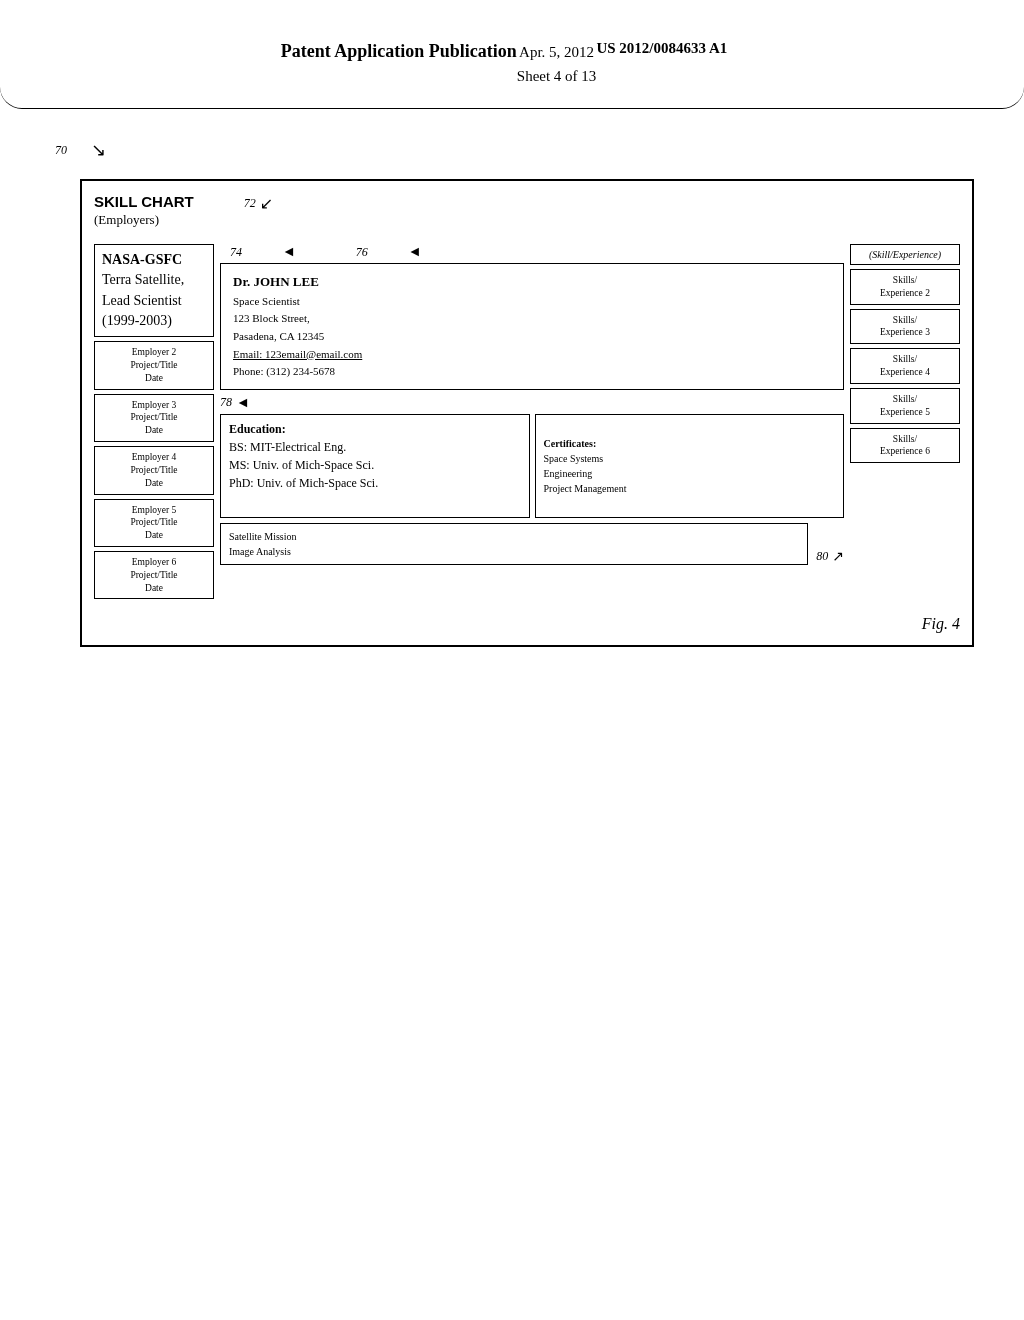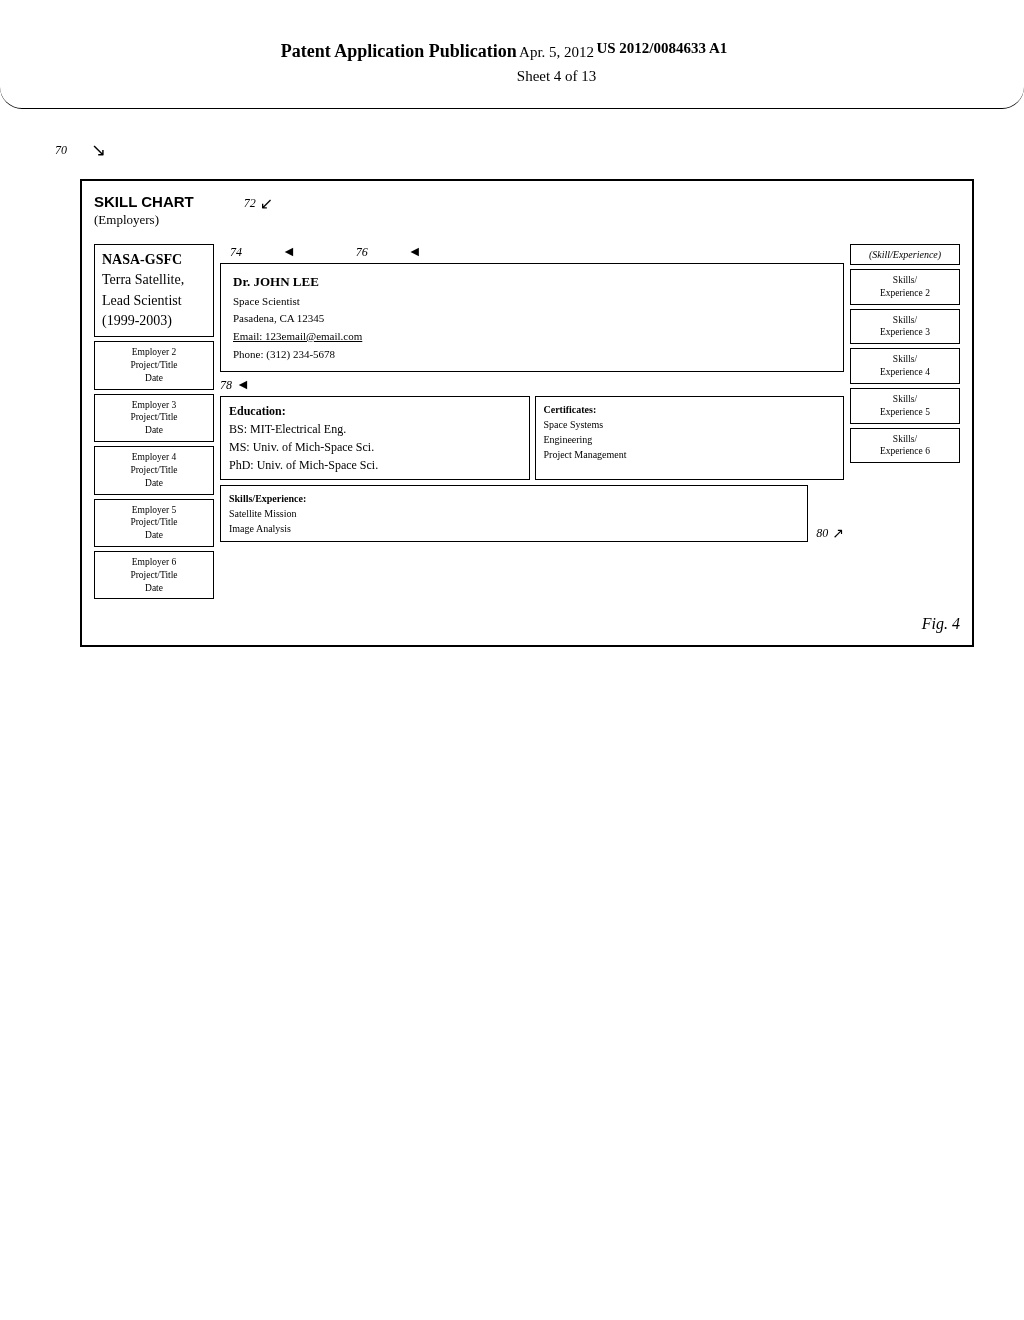--- a/index.html
+++ b/index.html
@@ -147,51 +147,51 @@
           <div style="display:flex; gap:40px; margin-bottom:3px; align-items:center;">
             <span class="ref-number" style="margin-left:10px;">74</span>
             <span style="font-size:14px;">◄</span>
             <span class="ref-number" style="margin-left:20px;">76</span>
             <span style="font-size:14px;">◄</span>
           </div>
 
           <div style="border:1px solid #000; padding:8px 12px; font-size:11px; line-height:1.6;">
             <div style="font-weight:bold; font-size:13px;">Dr. JOHN LEE</div>
             <div>Space Scientist</div>
+            <div>123 Block Street,</div>
             <div>Pasadena, CA 12345</div>
             <div style="text-decoration:underline;">Email: 123email@email.com</div>
             <div>Phone: (312) 234-5678</div>
           </div>
         </div>
 
 
         <div>
           <div style="display:flex; align-items:center; gap:4px; margin-bottom:3px;">
             <span class="ref-number">78</span>
             <span style="font-size:14px;">◄</span>
           </div>
           <div style="display:flex; gap:5px;">
             <div style="border:1px solid #000; padding:5px 8px; font-size:12px; line-height:1.5; flex:1;">
               <div style="font-weight:bold;">Education:</div>
               <div>BS: MIT-Electrical Eng.</div>
               <div>MS: Univ. of Mich-Space Sci.</div>
               <div>PhD: Univ. of Mich-Space Sci.</div>
             </div>
-            <div style="border:1px solid #000; padding:5px 8px; font-size:10px; line-height:1.5; flex:1;">
+            <div style="border:1px solid #000; padding:21px 8px; font-size:10px; line-height:1.5; flex:1;">
               <div style="font-weight:bold;">Certificates:</div>
               <div>Space Systems</div>
               <div>Engineering</div>
               <div>Project Management</div>
             </div>
           </div>
         </div>
 
         <div style="display:flex; align-items:flex-end; gap:8px;">
           <div style="border:1px solid #000; padding:5px 8px; font-size:10px; line-height:1.5; flex:1;">
-            <div style="font-weight:bold;">Skills/Experience:</div>
             <div>Satellite Mission</div>
             <div>Image Analysis</div>
           </div>
           <div style="display:flex; align-items:center; gap:4px;">
             <span class="ref-number">80</span>
             <span style="font-size:14px;">↗</span>
           </div>
         </div>
 
       </div>

